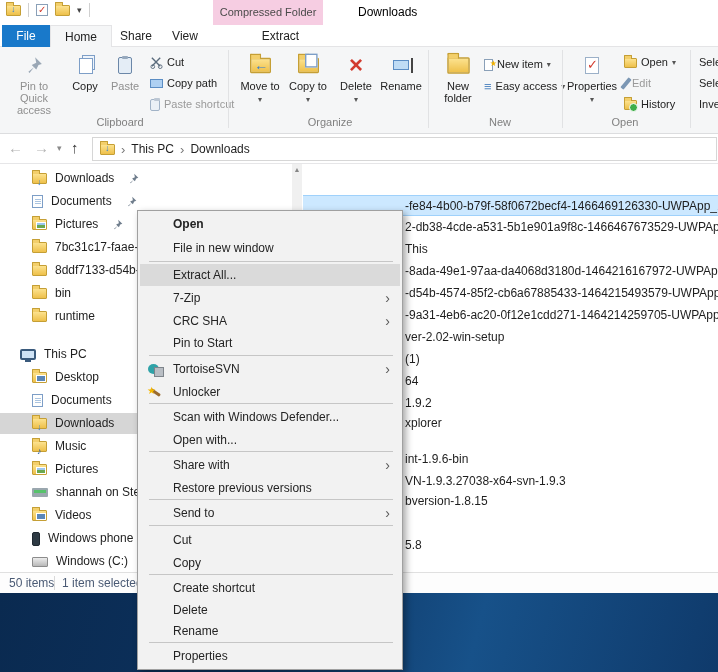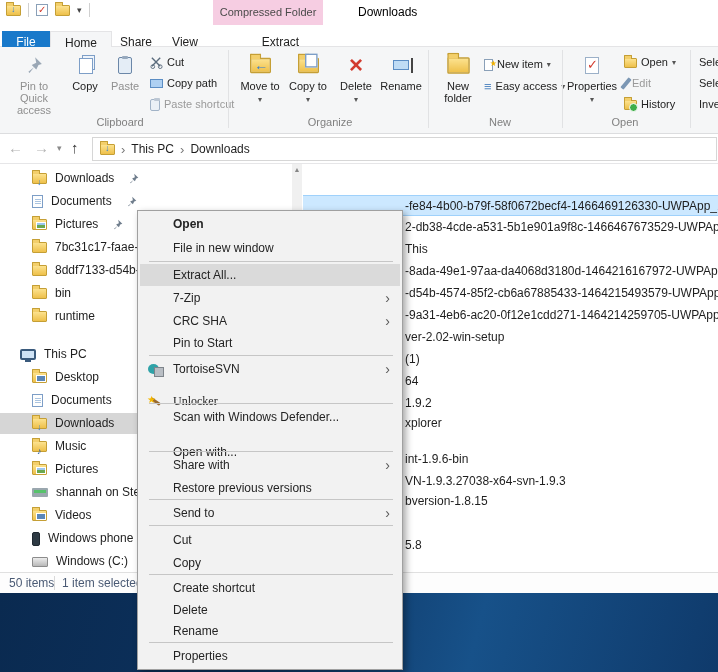--- a/index.html
+++ b/index.html
@@ -12,21 +12,21 @@
   .qat { position:absolute; left:6px; top:3px; display:flex; align-items:center; gap:7px; }
   .qat-sep { width:1px; height:14px; background:#d0d0d0; }
   .qat-dd { font-size:9px; color:#444; }
   .ctx-header { position:absolute; left:213px; top:0; width:110px; height:25px;
                 background:#f6cde2; color:#4a4a4a; font-size:11px; text-align:center;
                 line-height:25px; }
   .win-title { position:absolute; left:358px; top:5px; font-size:12px; color:#000; }
 
   
   .tabrow { position:absolute; top:25px; left:0; right:0; height:22px; background:#fff; border-bottom:1px solid #e4e4e6; }
-  .tab { position:absolute; top:0; height:22px; line-height:22px; text-align:center; font-size:12px; color:#222;margin-top:6px; }
+  .tab { position:absolute; top:0; height:22px; line-height:22px; text-align:center; font-size:12px; color:#222; }
   .tab-file { left:2px; width:48px; background:#1979ca; color:#fff; }
   .tab-home { left:50px; width:62px; background:#f5f6f7; border:1px solid #e4e4e6; border-bottom:none; height:23px; }
   .tab-share { left:112px; width:48px; }
   .tab-view { left:162px; width:46px; }
   .tab-extract { left:213px; width:135px; }
 
   
   .ribbon { position:absolute; top:47px; left:0; right:0; height:87px; background:#f5f6f7; border-bottom:1px solid #dcdddf; }
   .rsep { position:absolute; top:3px; width:1px; height:78px; background:#e1e2e4; }
   .rgl { position:absolute; top:69px; font-size:11px; color:#808080; text-align:center; }
@@ -473,29 +473,29 @@
       </div>
     <div class="mi" style="top:121px;">
         <span class="mlabel">Pin to Start</span>
       </div>
     <div class="msep" style="top:144px;"></div>
     <div class="mi" style="top:147px;">
         <span class="micon tsvn"></span>
         <span class="mlabel">TortoiseSVN</span>
         <span class="marrow">›</span>
       </div>
-    <div class="mi" style="top:179px;font-family:Liberation Serif, serif;">
+    <div class="mi" style="top:170px;">
         <span class="micon wand"></span>
         <span class="mlabel">Unlocker</span>
       </div>
     <div class="msep" style="top:192px;"></div>
     <div class="mi" style="top:195px;">
         <span class="mlabel">Scan with Windows Defender...</span>
       </div>
-    <div class="mi" style="top:230px;">
+    <div class="mi" style="top:218px;">
         <span class="mlabel">Open with...</span>
       </div>
     <div class="msep" style="top:240px;"></div>
     <div class="mi" style="top:243px;">
         <span class="mlabel">Share with</span>
         <span class="marrow">›</span>
       </div>
     <div class="mi" style="top:266px;">
         <span class="mlabel">Restore previous versions</span>
       </div>

